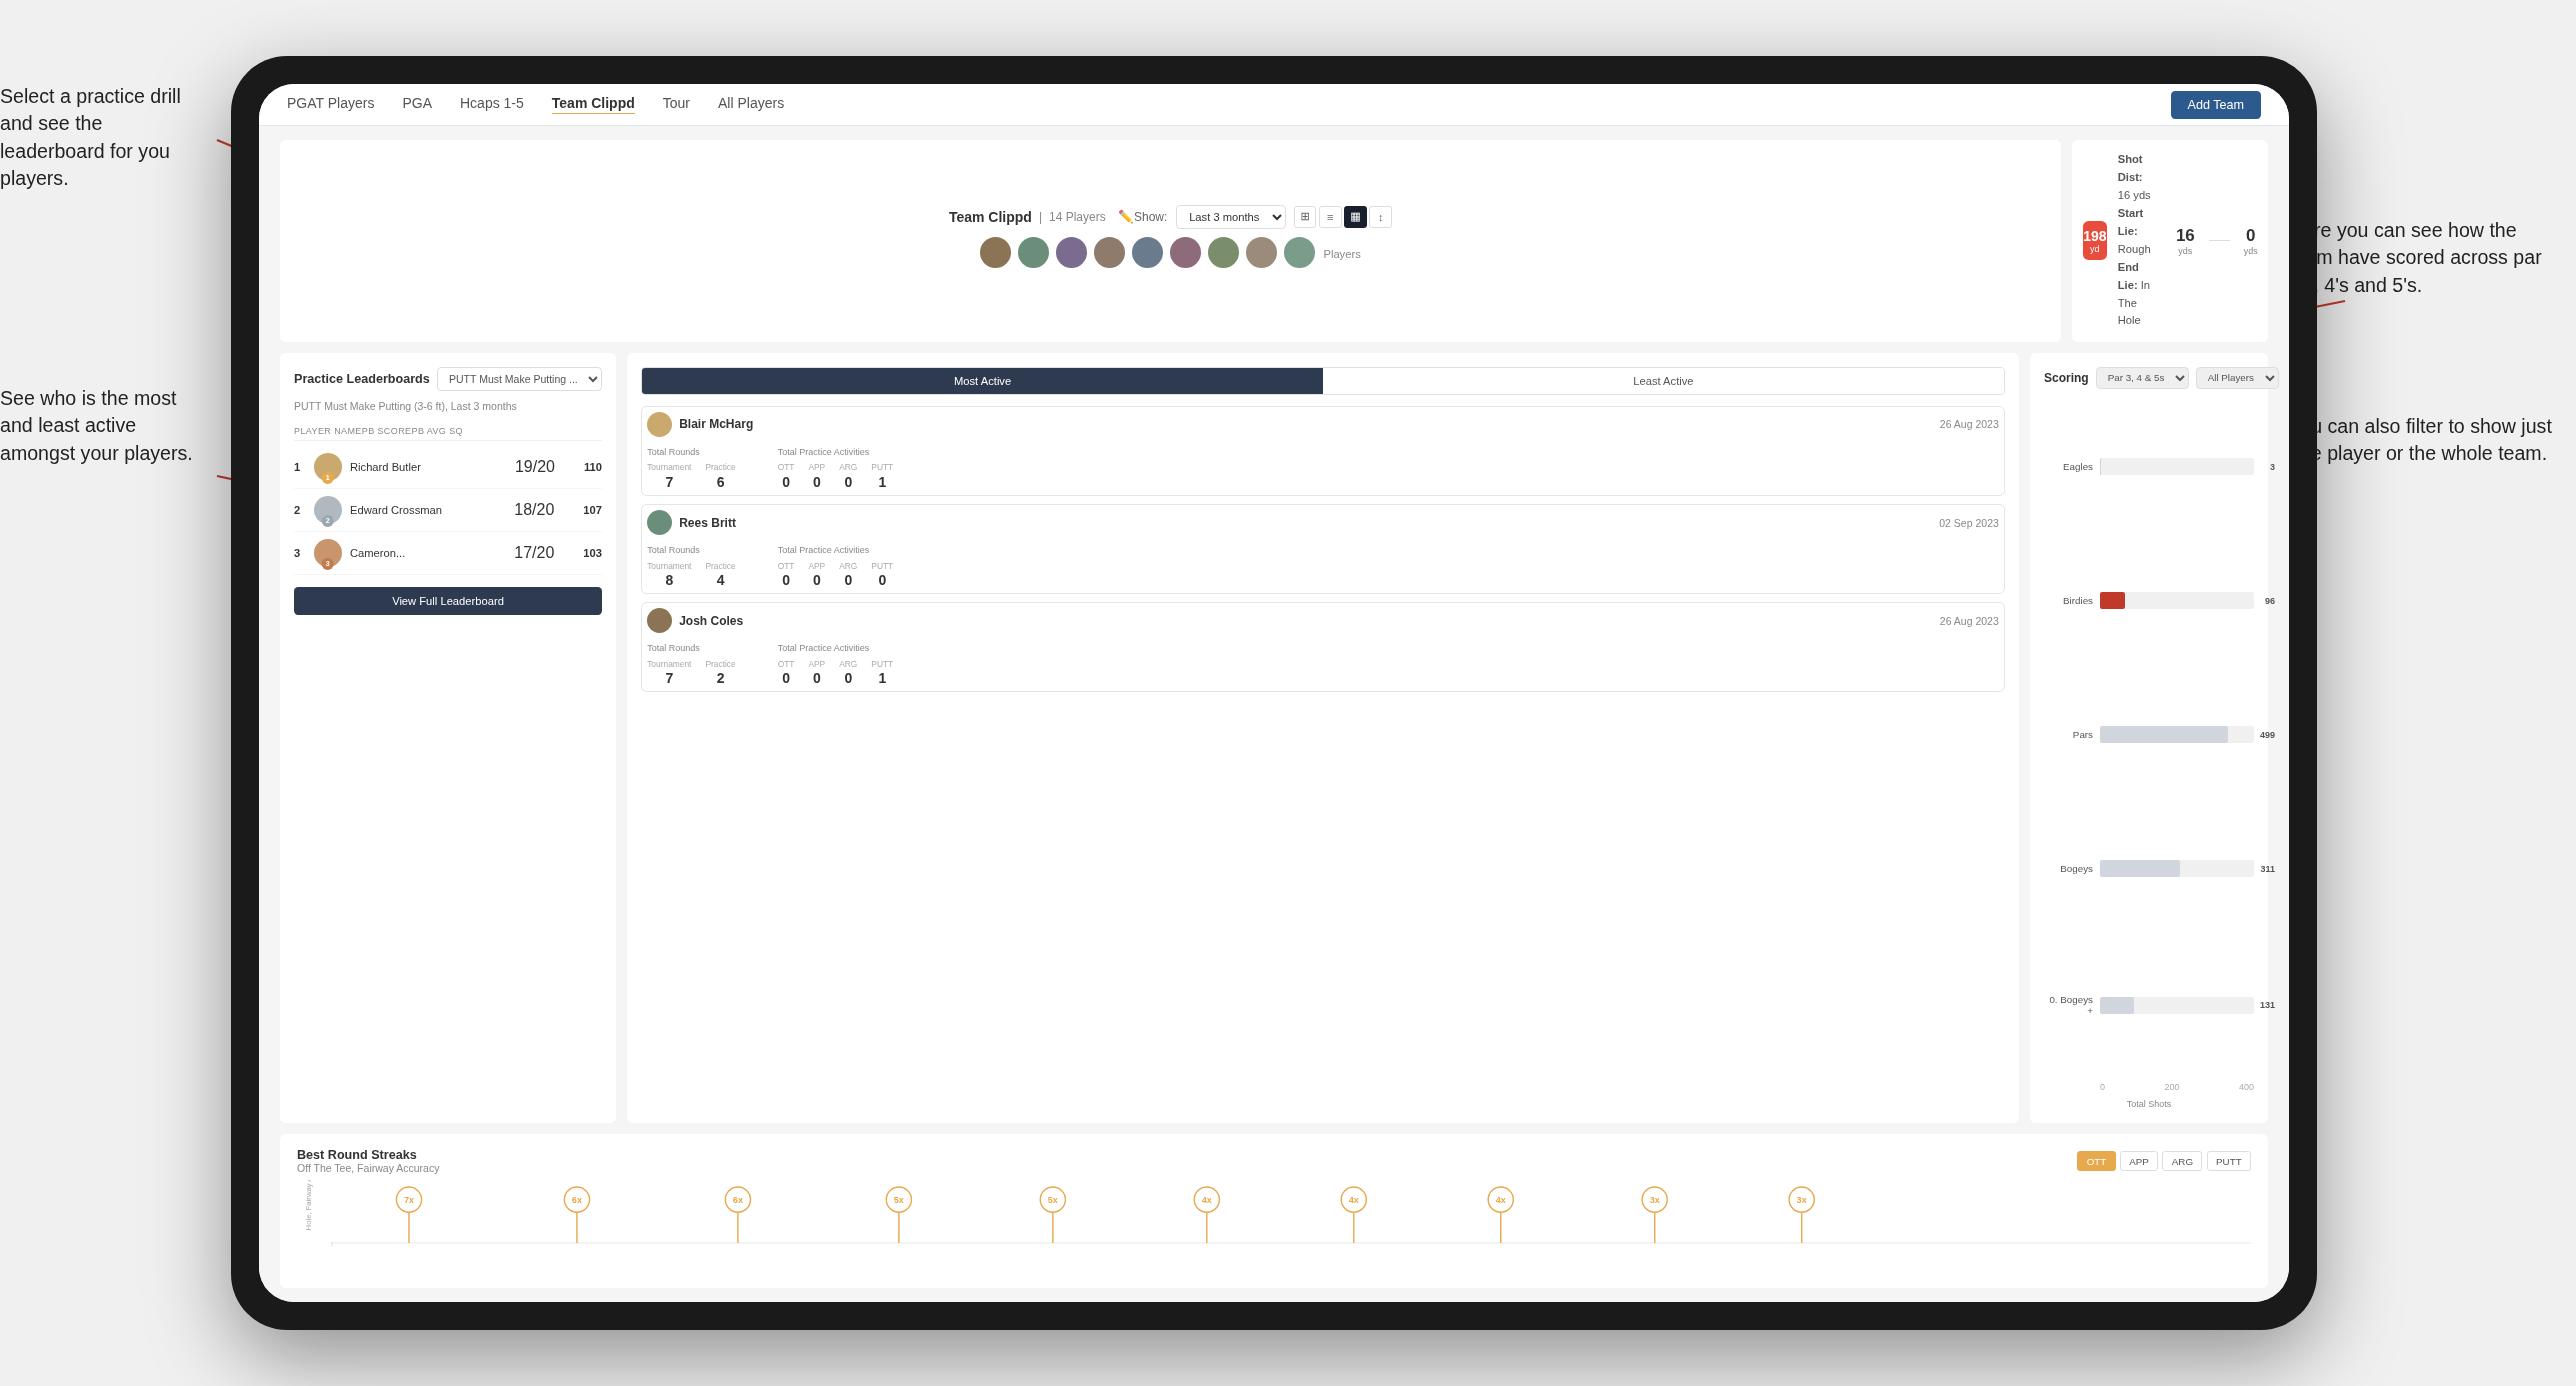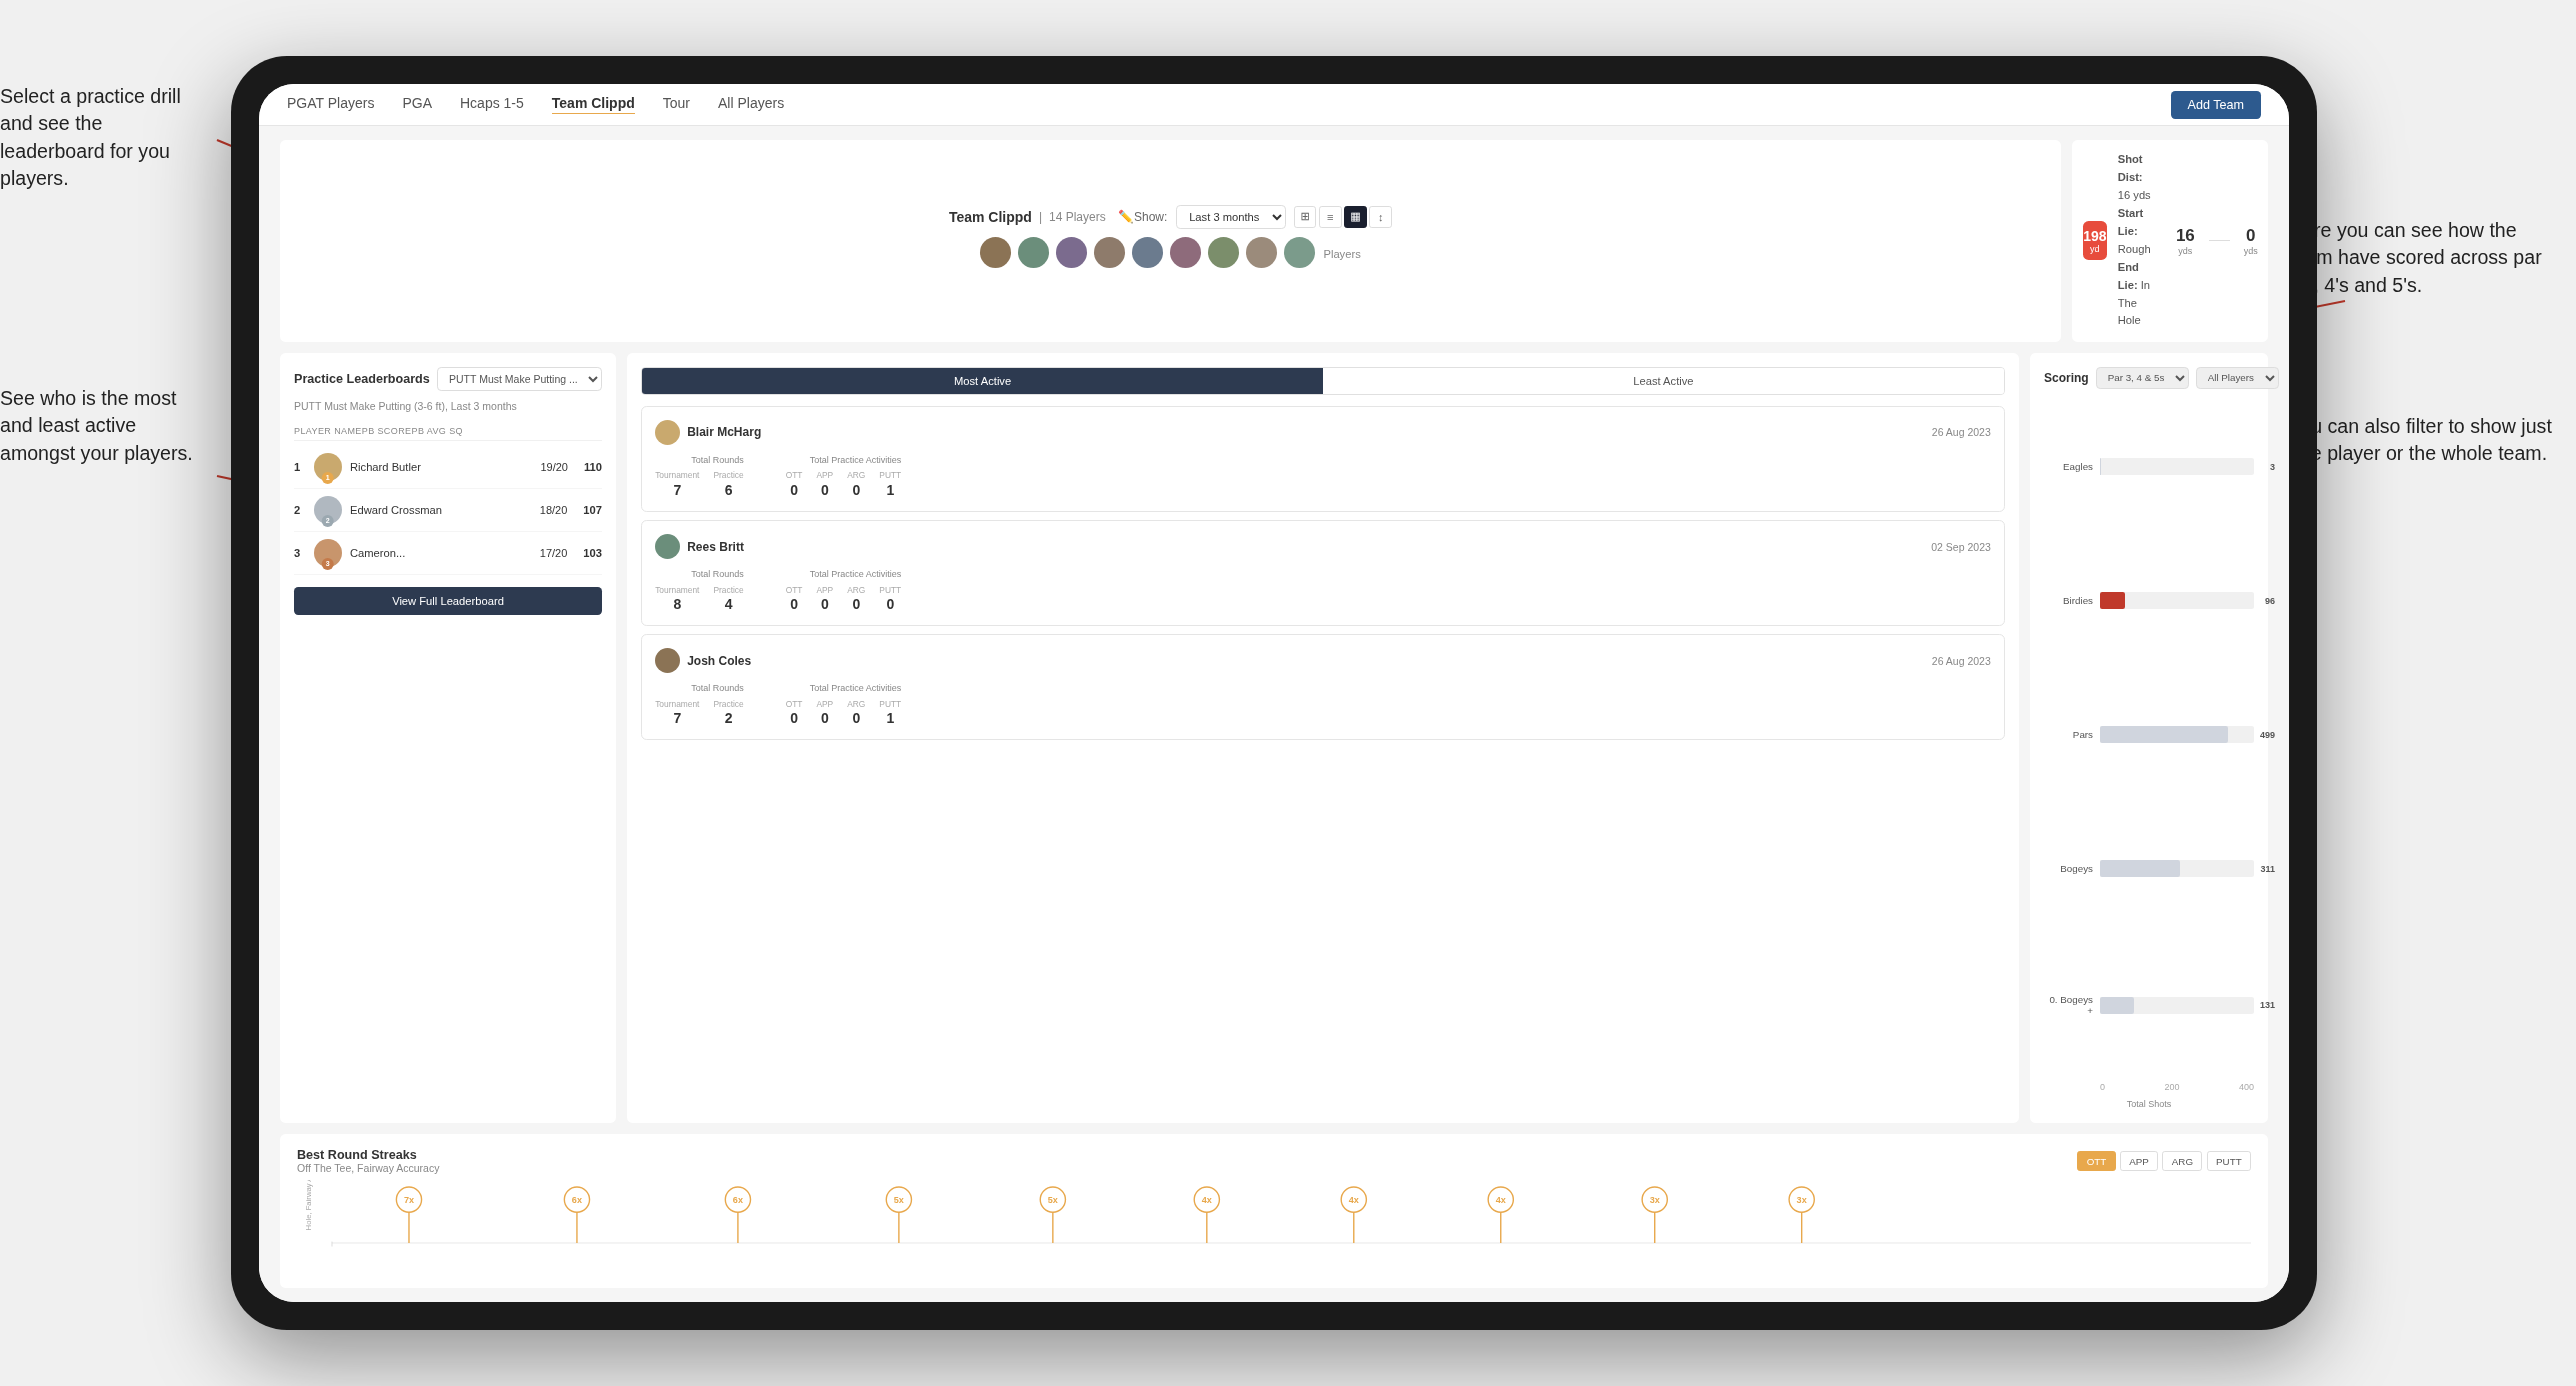--- a/index.html
+++ b/index.html
@@ -432,23 +432,23 @@
     .medal-bronze { background: #c47a4a; }
 
     .leaderboard-name {
       flex: 1;
       font-size: 11.2px;
       color: #333;
       font-weight: 500;
     }
 
     .leaderboard-score {
-      font-size: 11px;
-      color: #333;
-      margin-right: 16px;
+      font-size: 16px;
+      color: #333;
+      margin-right: 29px;
     }
 
     .leaderboard-avg {
       font-size: 11.2px;
       color: #333;
       font-weight: 600;
     }
 
     .view-full-btn {
       background: #2d3a50;
@@ -494,23 +494,22 @@
 
     .tab-btn.active {
       background: #2d3a50;
       color: #fff;
     }
 
     
     .player-activity-card {
       border: 0.7px solid #e5e5e5;
       border-radius: 5.6px;
-      padding: 13px;
+      padding: 5px;
       margin-bottom: 8.4px;
-      text-align: right;
     }
 
     .player-card-header {
       display: flex;
       align-items: center;
       justify-content: space-between;
       margin-bottom: 9.8px;
     }
 
     .player-card-info {

